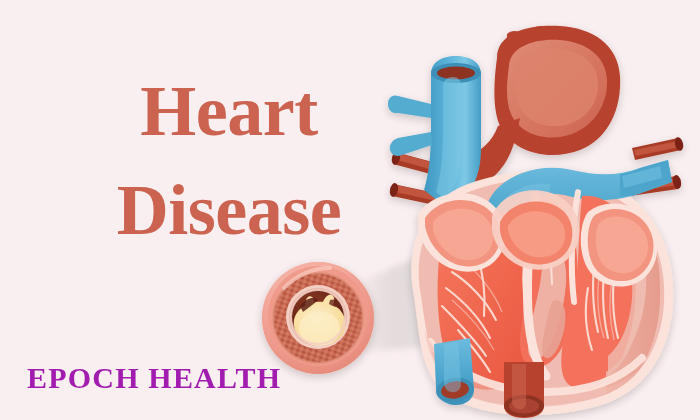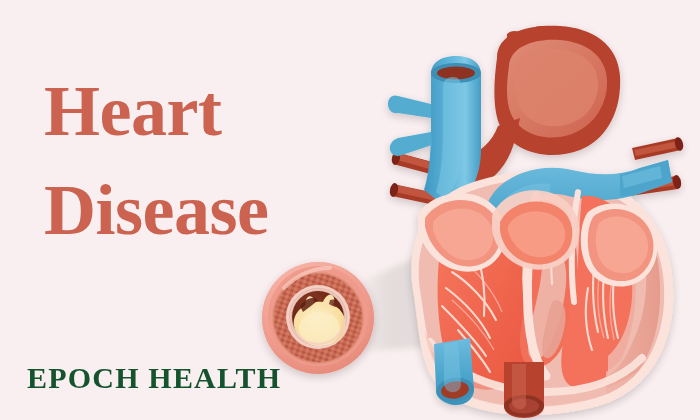--- a/index.html
+++ b/index.html
@@ -1,21 +1,21 @@
 <!DOCTYPE html>
 <html><head>
 <meta charset="utf-8">
 <style>
   html,body{margin:0;padding:0;}
   body{
     width:700px;height:420px;overflow:hidden;
     font-family:"Liberation Serif", serif;
     background:#faeff0;
   }
-  #stage{position:relative;width:700px;height:420px;background:#faeff0;overflow:hidden;}
+  #stage{position:relative;width:700px;height:420px;background:#faeff0;overflow:hidden;text-align:center;}
 
   
   #headline{
     position:absolute; left:44px; top:78px;
     width:370px;
     font-family:"Liberation Serif", serif;
     font-weight:700;
     font-size:72px;
     line-height:0.94;
     letter-spacing:-0.5px;
@@ -336,15 +336,15 @@
 
       <path d="M284,288 C296,276 312,268 330,268" stroke="#fad5ca" stroke-width="4" fill="none" stroke-linecap="round" opacity="0.6"></path>
     </g>
   </svg>
 
   <div id="headline" style="color: rgb(203, 99, 80);">
     <span class="l1">Heart</span>
     <span class="l2">Disease</span>
   </div>
 
-  <div id="logo" style="color: #14532d; font-family: Liberation Serif, serif;">EPOCH HEALTH</div>
+  <div id="logo" style="color: #a21caf; font-family: Liberation Serif, serif;">EPOCH HEALTH</div>
 
 </div>
 
 </body></html>

